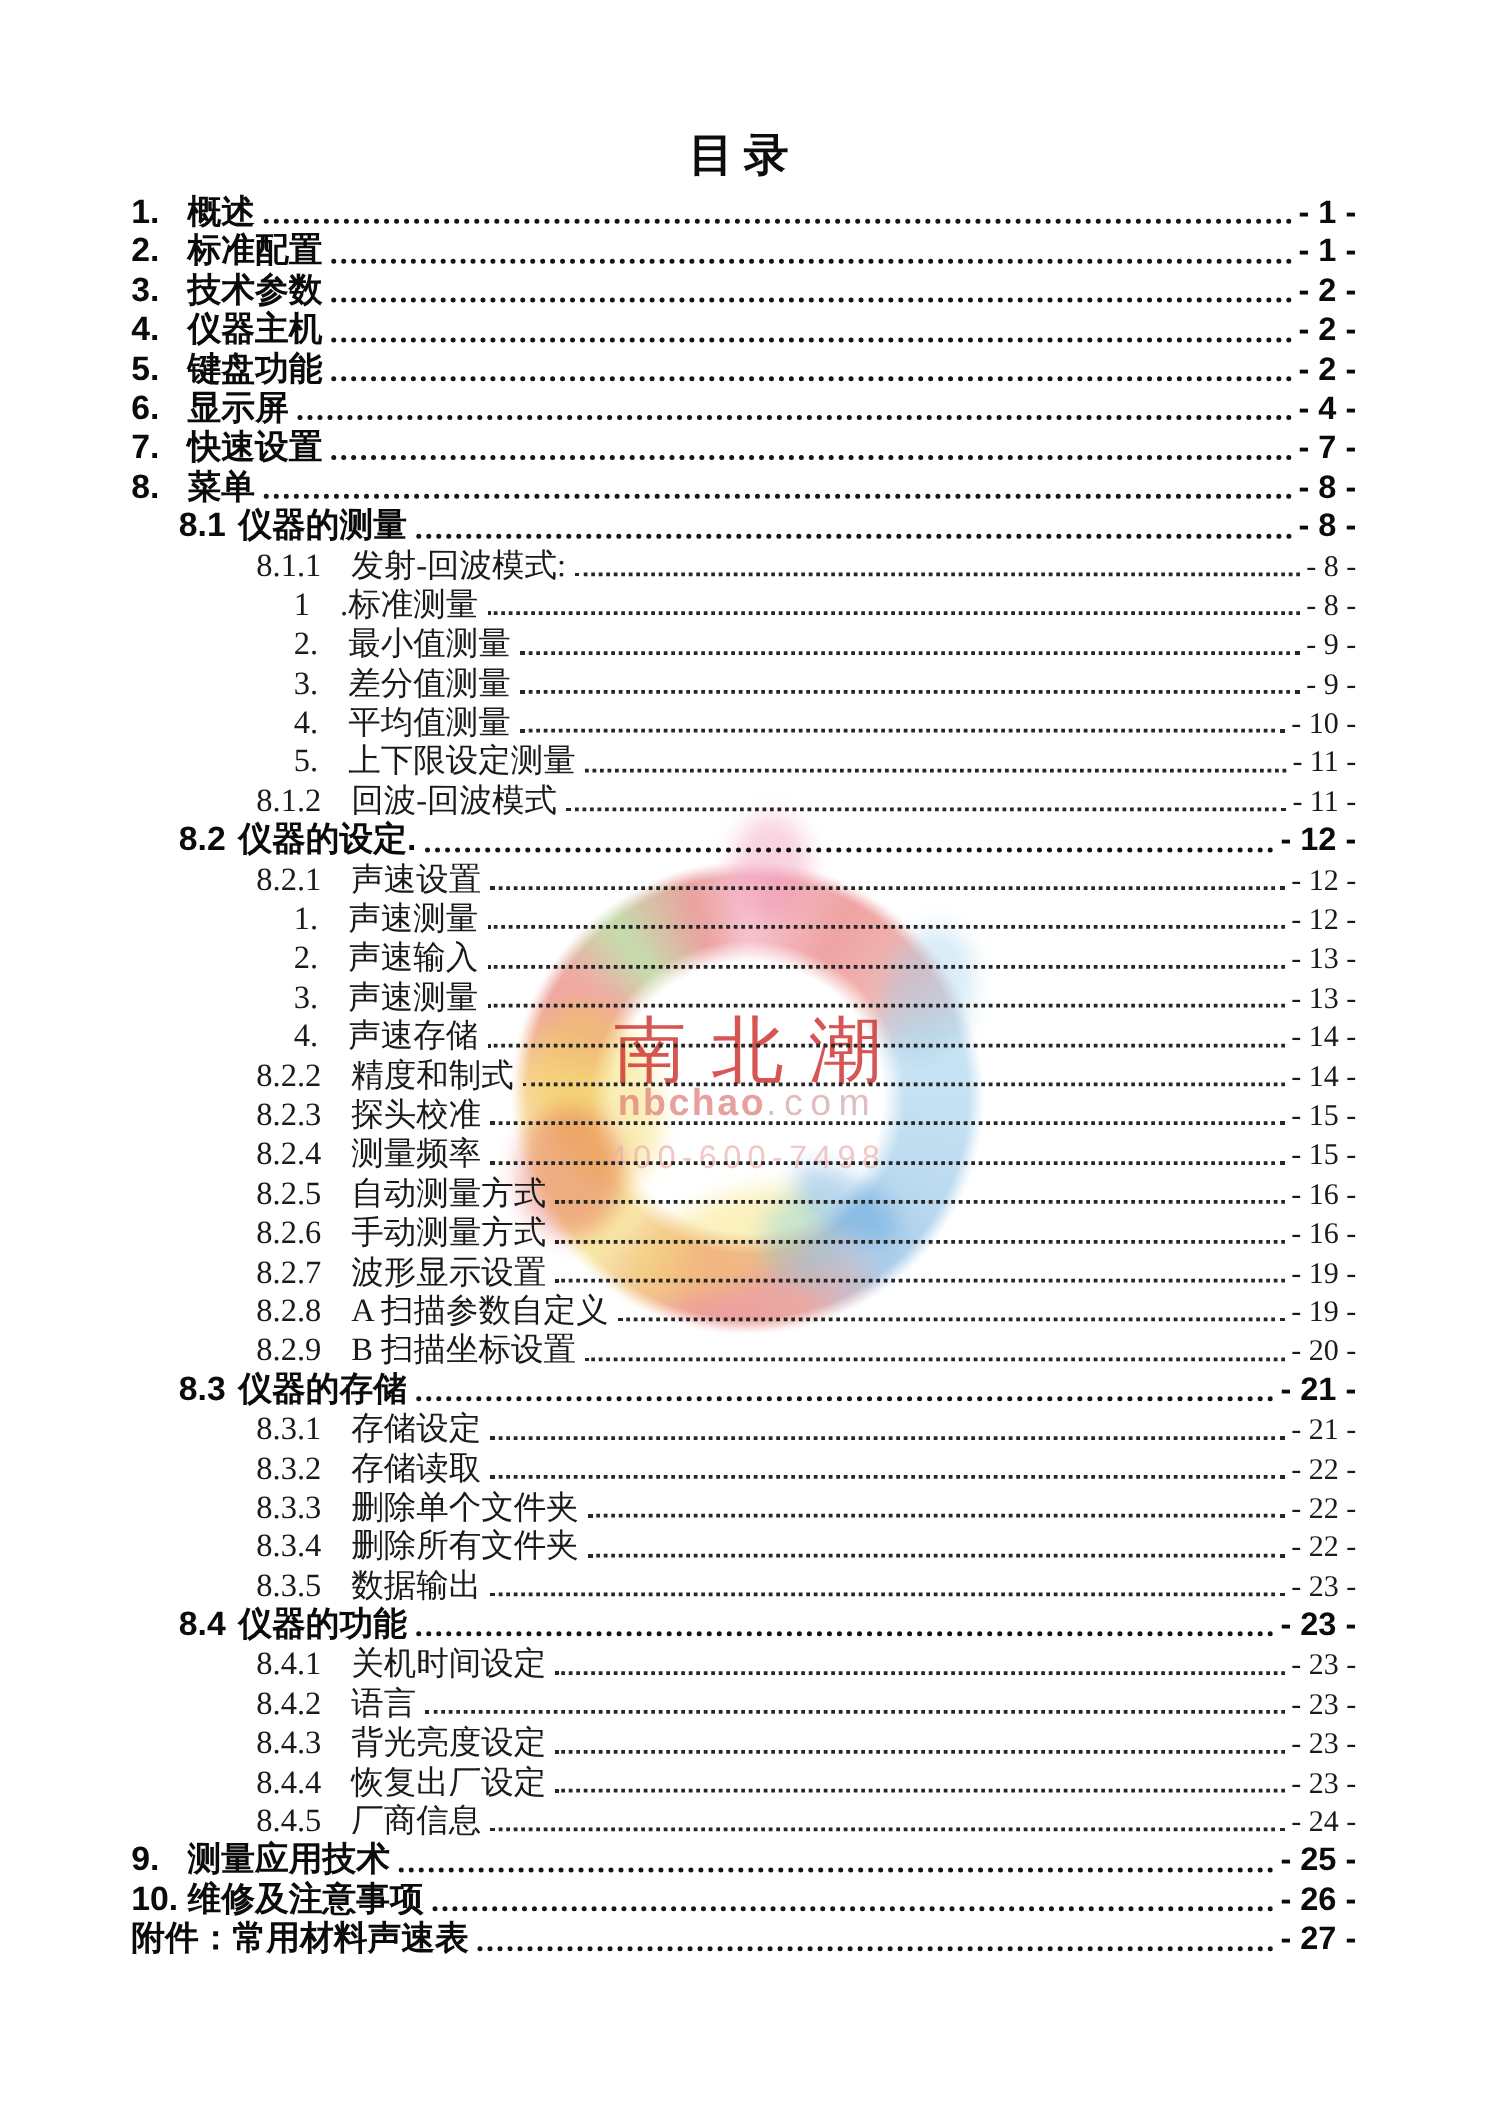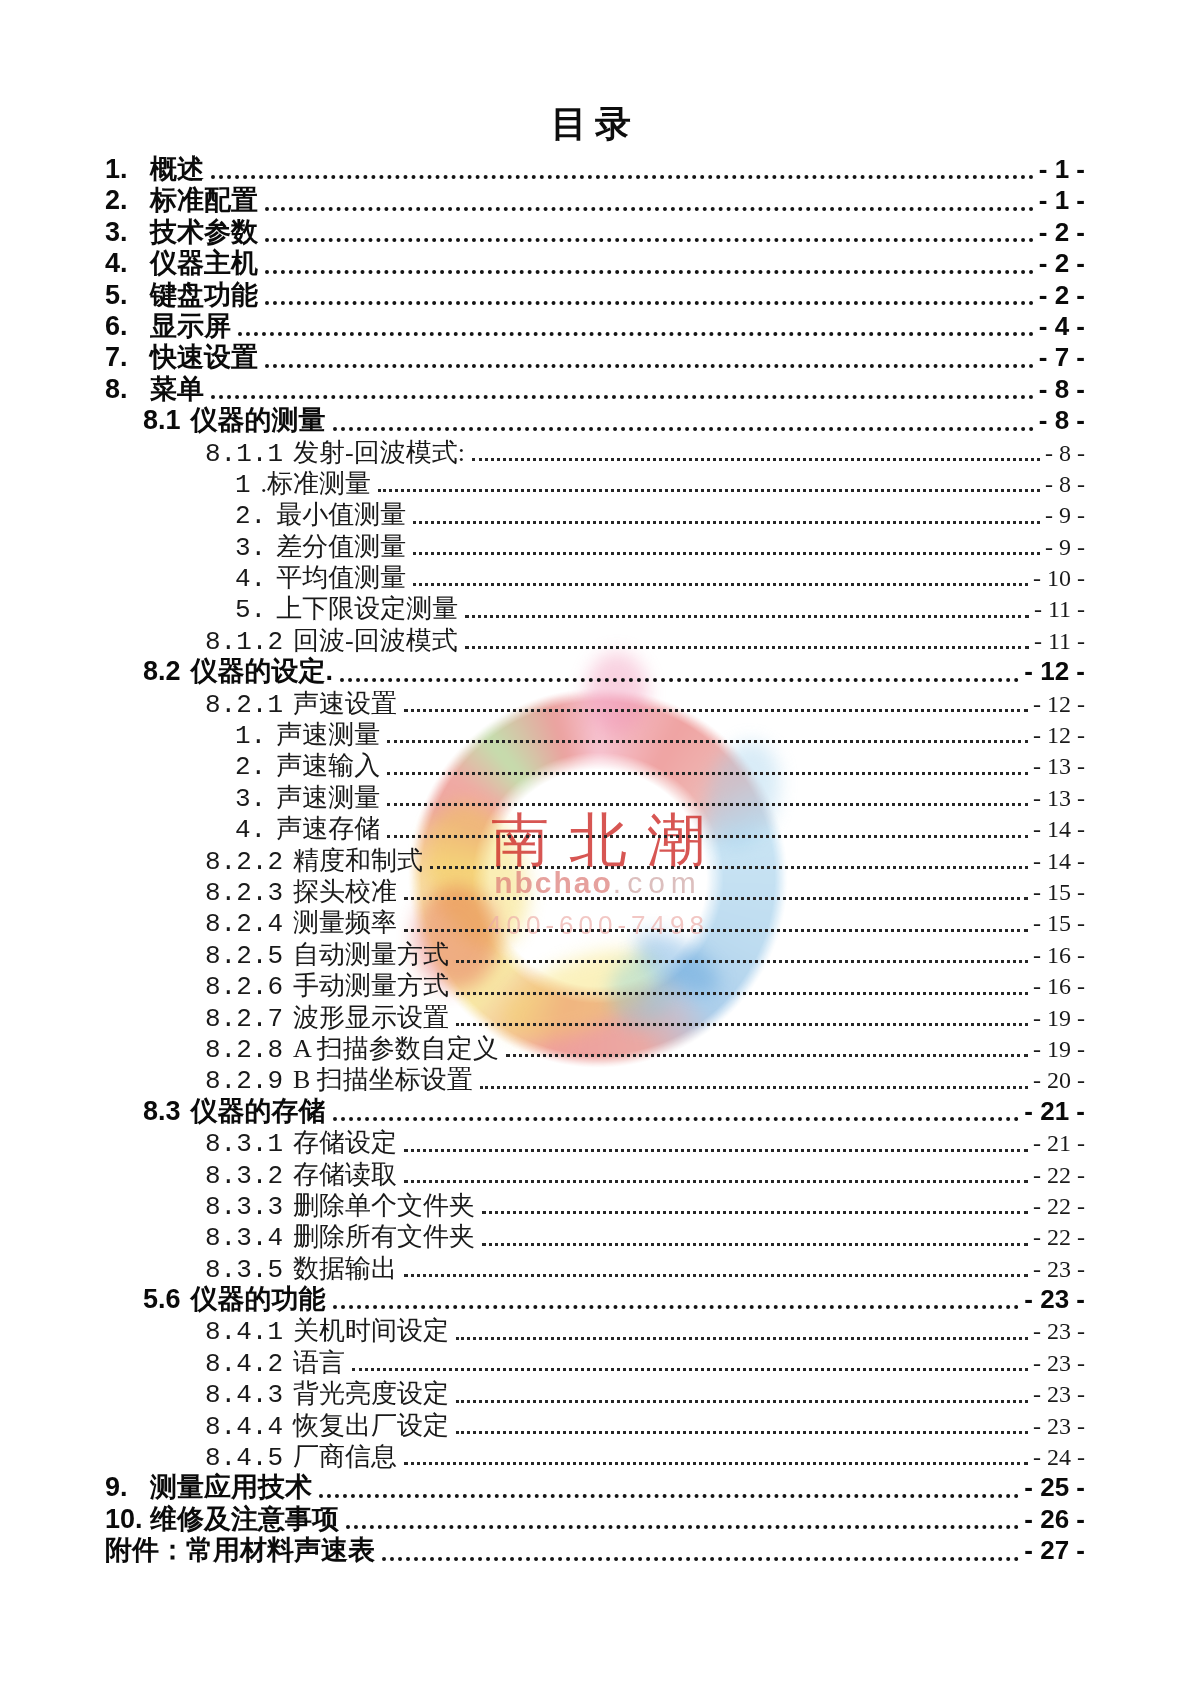--- a/index.html
+++ b/index.html
@@ -96,21 +96,21 @@
   .row.l2{padding-left:38px;}
   .row.l2 .num{margin-right:10px;text-align:center;}
 
   
   .row.l3,.row.l4{
     font-family:"Liberation Serif", serif;
     font-weight:normal;font-size:26px;color:#1a1a1a;
   }
   .row.l3{padding-left:100px;}
   .row.l4{padding-left:130px;}
-  .row.l3 .num,.row.l4 .num{margin-right:10px;font-family:Liberation Mono, monospace;}
+  .row.l3 .num,.row.l4 .num{margin-right:24px;}
   .row.l3 .pg,.row.l4 .pg{font-size:24px;}
 </style>
 </head>
 <body>
 
 <div class="page">
 
   <div class="watermark">
     <div class="wm-ring"></div>
     <div class="wm-blob b1"></div>
@@ -376,21 +376,21 @@
   </div>
 
   <div class="row l3">
     <span class="num">8.3.5</span>
     <span class="txt">数据输出</span>
     <span class="leader"></span>
     <span class="pg">- 23 -</span>
   </div>
 
   <div class="row l2 bold">
-    <span class="num">5.6</span>
+    <span class="num">8.4</span>
     <span class="txt">仪器的功能</span>
     <span class="leader"></span>
     <span class="pg">- 23 -</span>
   </div>
 
   <div class="row l3">
     <span class="num">8.4.1</span>
     <span class="txt">关机时间设定</span>
     <span class="leader"></span>
     <span class="pg">- 23 -</span>

